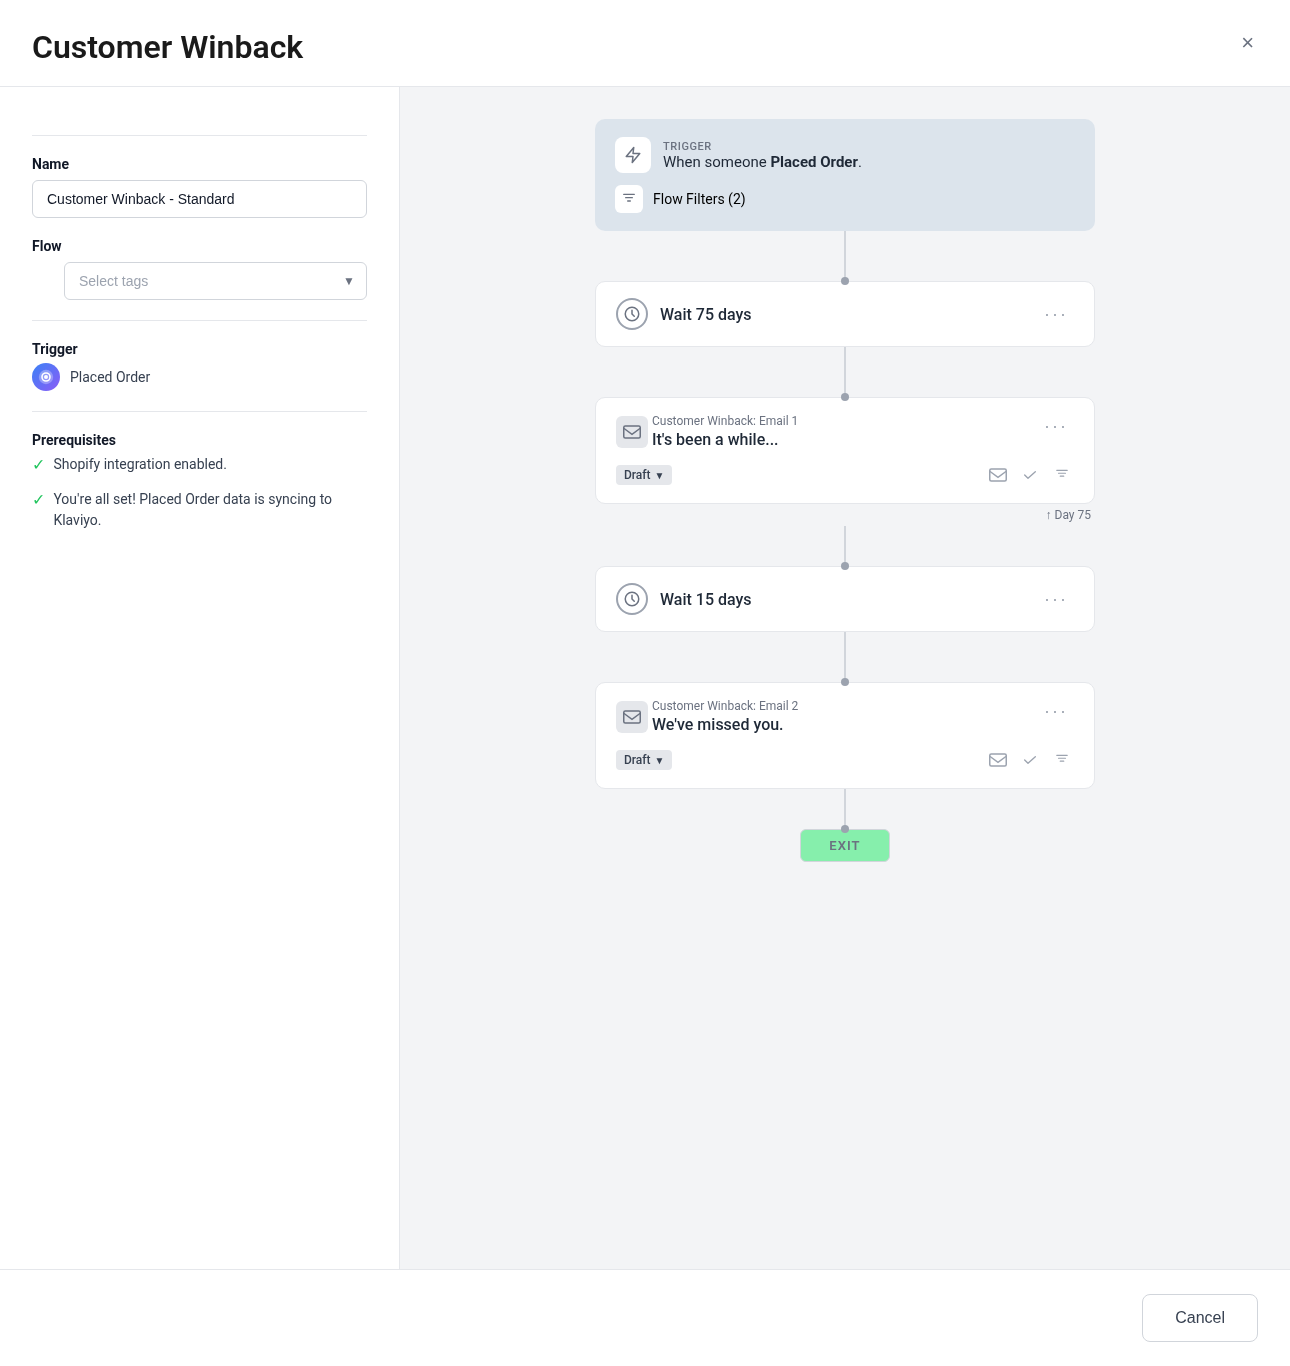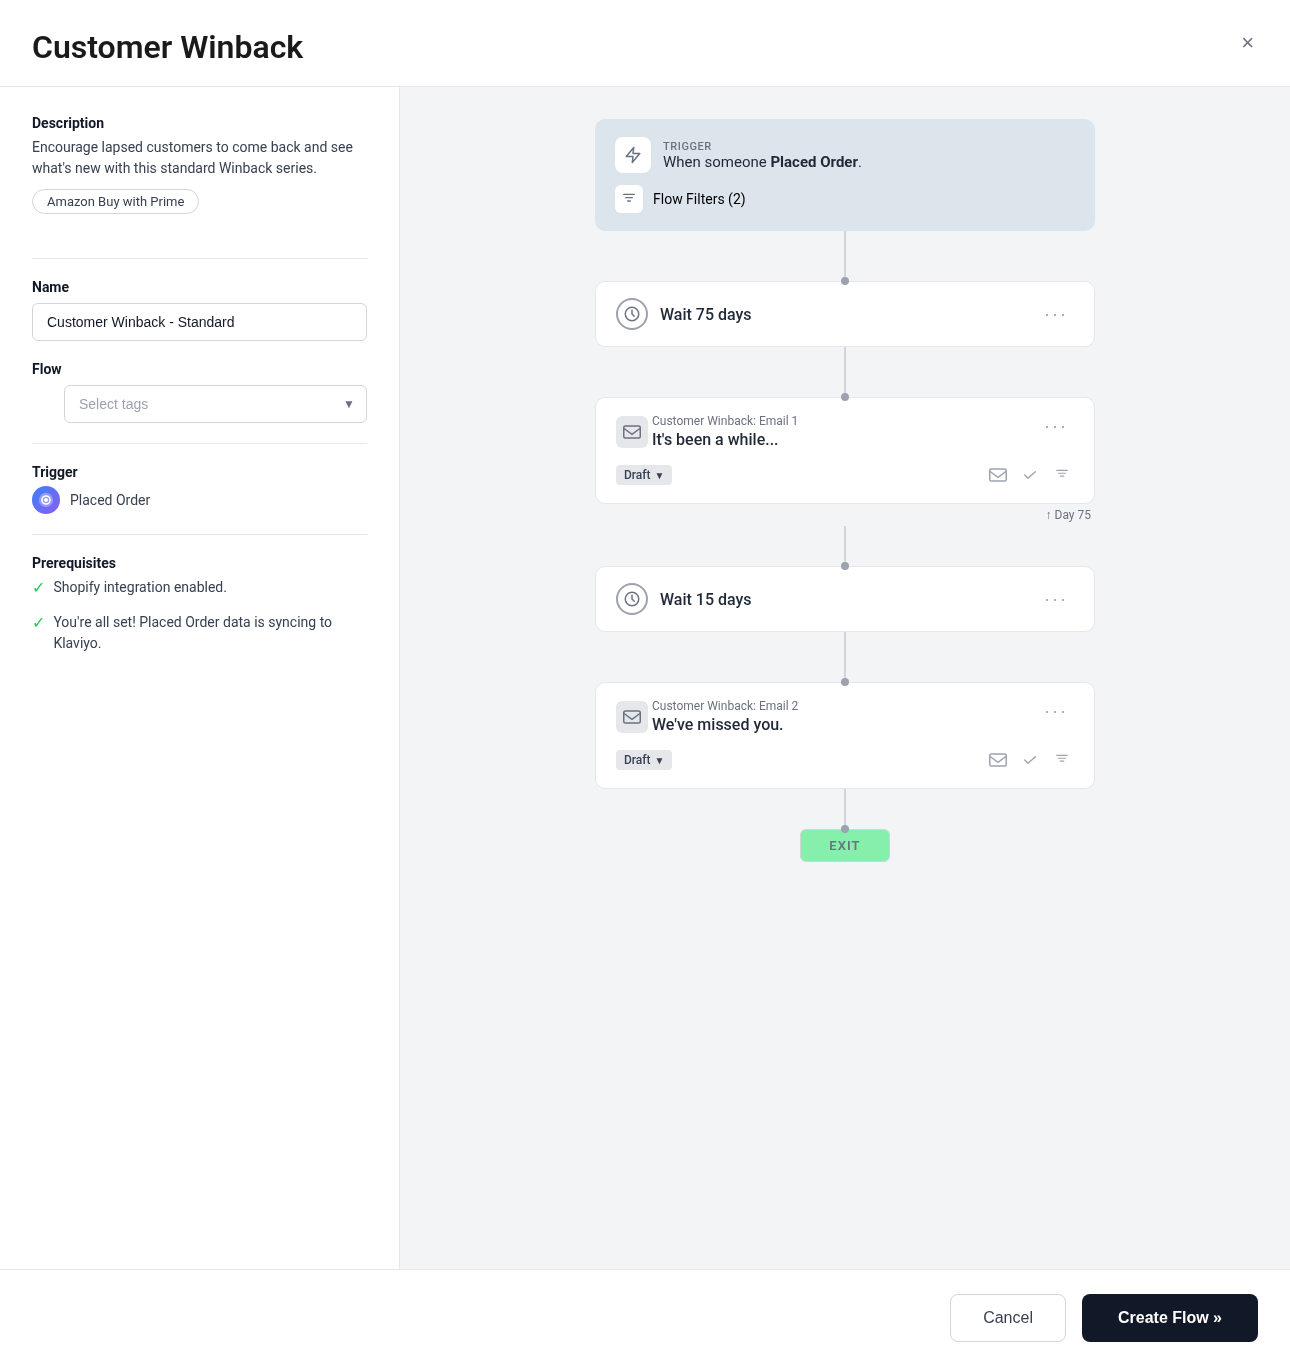--- a/index.html
+++ b/index.html
@@ -417,25 +417,20 @@
 <div class="modal">
 
   <div class="modal-header">
     <h1 class="modal-title">Customer Winback</h1>
     <button class="close-btn">×</button>
   </div>
 
   <div class="modal-body">
 
     <div class="left-panel">
-      <div class="form-group">
-        <div class="section-label">Description</div>
-        <p class="description-text">Encourage lapsed customers to come back and see what's new with this standard Winback series.</p>
-        <span class="tag-badge">Amazon Buy with Prime</span>
-      </div>
 
       <div class="divider"></div>
 
       <div class="form-group">
         <label class="form-label">Name</label>
         <input class="form-input" type="text" value="Customer Winback - Standard" style="">
       </div>
 
       <div class="form-group">
         <label class="form-label">Flow</label>
@@ -642,15 +637,14 @@
         </div>
 
         <div class="exit-node">EXIT</div>
 
       </div>
     </div>
   </div>
 
   <div class="modal-footer">
     <button class="cancel-btn">Cancel</button>
-    <button class="create-btn">Create Flow »</button>
   </div>
 </div>
 
 </body></html>

